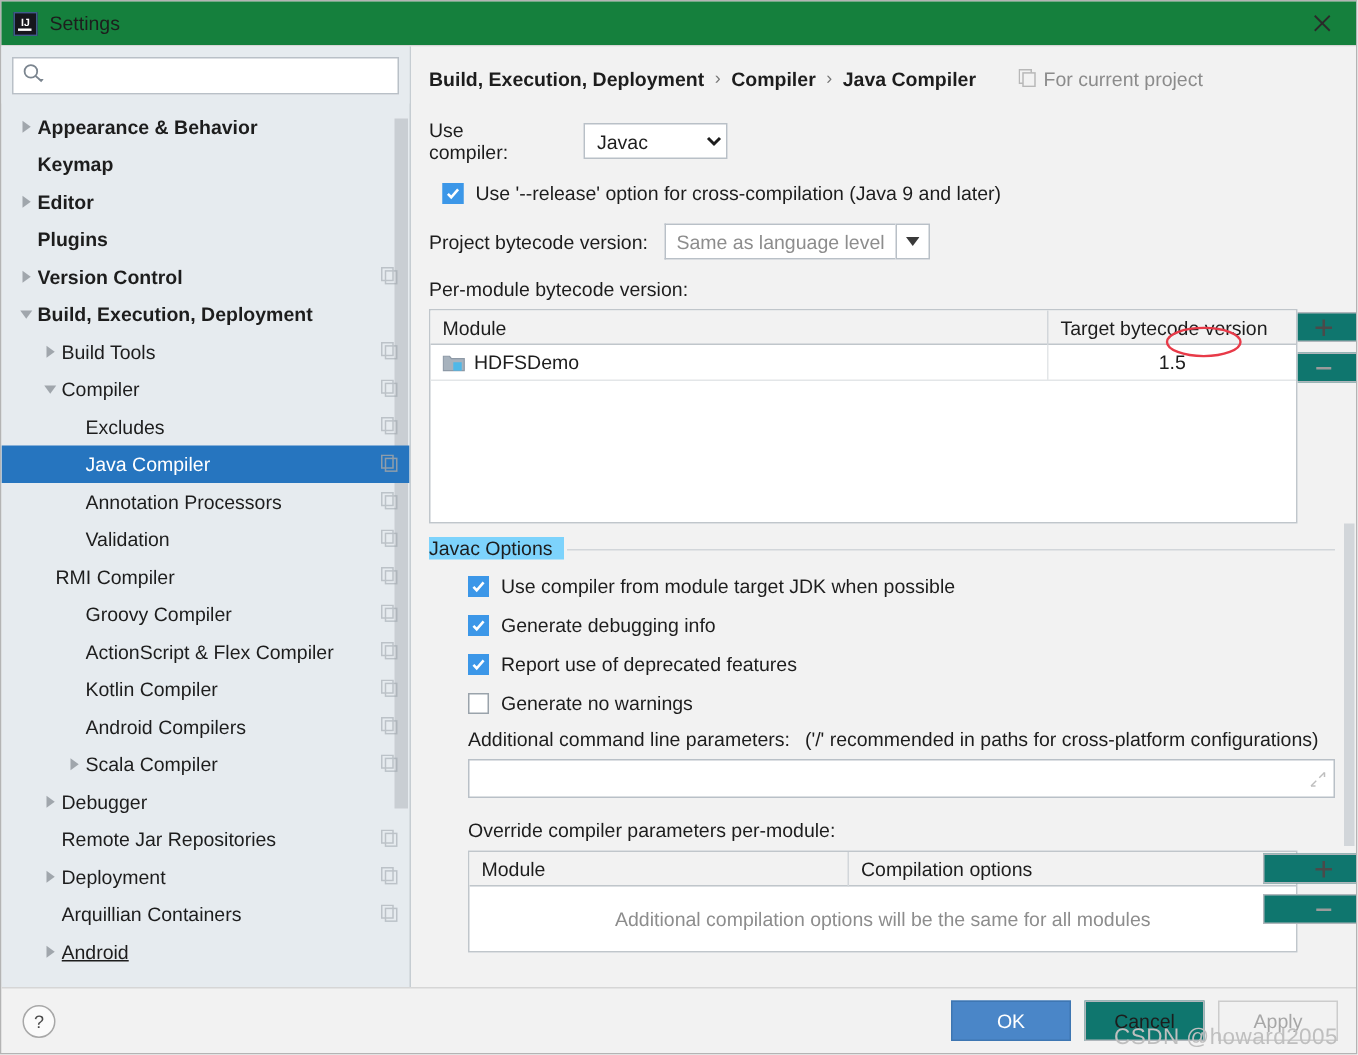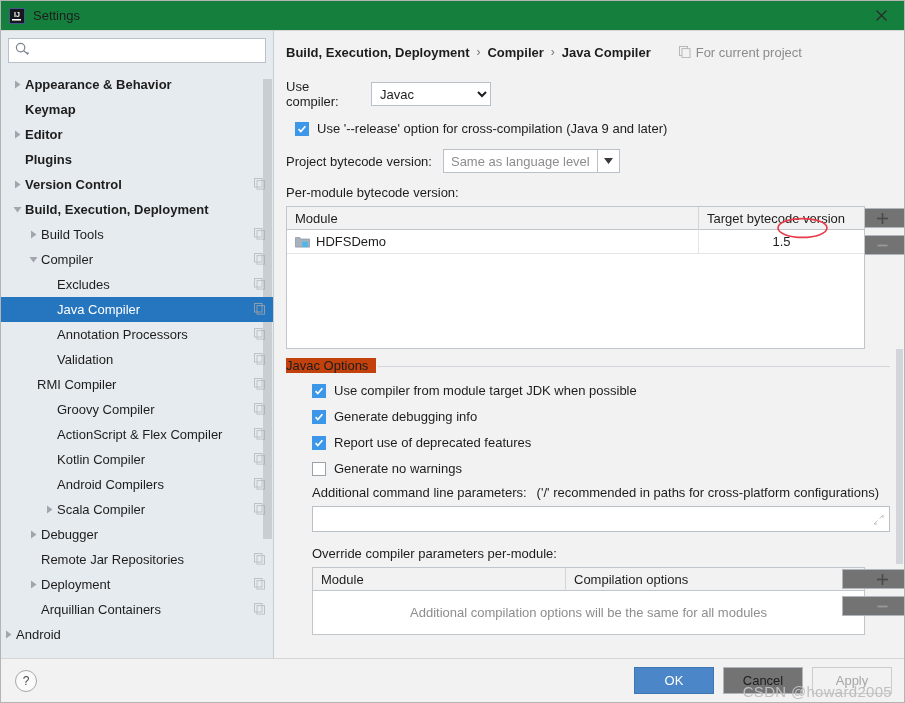--- a/index.html
+++ b/index.html
@@ -260,21 +260,21 @@
 
   
   .group {
     margin-top: 10px;
     position: relative;
     padding-top: 8px;
   }
   .group-legend {
     position: absolute;
     top: -1px; left: 0;
-    background: #c2410c;
+    background: #7dd3fc;
     padding-right: 8px;
     font-size: 13px;
     color: #1d1d1d;
   }
   .group-line {
     position: absolute;
     top: 7px; left: 92px; right: 0;
     height: 1px; background: #d2d6da;
   }
   .group-body { padding: 16px 0 0 26px; }
@@ -354,21 +354,21 @@
     background: #fbfbfb;
     display: flex; align-items: center; justify-content: center;
     font-size: 12px; color: #4a4a4a;
     cursor: default;
   }
   .footer-spacer { flex: 1 1 auto; }
   .btn {
     height: 27px;
     min-width: 80px;
     border: 1px solid #b0b6bb;
-    background: #737373;
+    background: #0f766e;
     font-family: "Liberation Sans", sans-serif;
     font-size: 13px;
     color: #1d1d1d;
     margin-left: 9px;
     display: flex; align-items: center; justify-content: center;
     cursor: default;
   }
   .btn.primary {
     background: #4a86c8;
     border-color: #3e76b2;
@@ -637,21 +637,21 @@
           <div class="tree-item" style="padding-left: 25px;">
             <span class="arrow"></span>
             <span class="label">Arquillian Containers</span>
             <span class="copy-badge">
               <svg width="12" height="12" viewBox="0 0 12 12">
                 <rect x="0.5" y="0.5" width="7.5" height="8.5" fill="none" stroke="#9aa2a9" stroke-width="1"></rect>
                 <rect x="3" y="2.6" width="7.5" height="8.5" fill="none" stroke="#9aa2a9" stroke-width="1"></rect>
               </svg>
             </span>
           </div>
-          <div class="tree-item" style="">
+          <div class="tree-item" style="padding-left: 25px; text-decoration: underline;">
             <span class="arrow">
               <svg width="9" height="9" viewBox="0 0 9 9">
                 <polygon points="2,0.5 7.5,4.5 2,8.5" fill="#a0a6ac"></polygon>
               </svg>
             </span>
             <span class="label">Android</span>
           </div>
         </div>
     </div>
 
@@ -670,21 +670,21 @@
                 <rect x="0.5" y="0.5" width="8" height="9" fill="none" stroke="#9a9a9a" stroke-width="1"></rect>
                 <rect x="3" y="2.6" width="8" height="9" fill="#f2f2f2" stroke="#9a9a9a" stroke-width="1"></rect>
               </svg>
             </span>
             <span>For current project</span>
           </span>
         </div>
 
         <div class="row">
           <span class="lbl" style="width:78px">Use compiler:</span>
-          <select class="combo" style="width:120px;margin-left:7px" id="compilerSelect"><option value="Javac">Javac</option><option value="Eclipse">Eclipse</option></select>
+          <select class="combo" style="width:96px;margin-left:25px" id="compilerSelect"><option value="Javac">Javac</option><option value="Eclipse">Eclipse</option></select>
         </div>
 
         <div class="check-row" style="margin-left:9px;margin-bottom:13px">
           <span class="cb on">
             <svg width="10" height="10" viewBox="0 0 10 10">
                 <polyline points="1.6,5.2 3.8,7.5 8.4,2.2" fill="none" stroke="#ffffff" stroke-width="1.7"></polyline>
               </svg>
           </span>
           <span class="lbl">Use '--release' option for cross-compilation (Java 9 and later)</span>
         </div>

